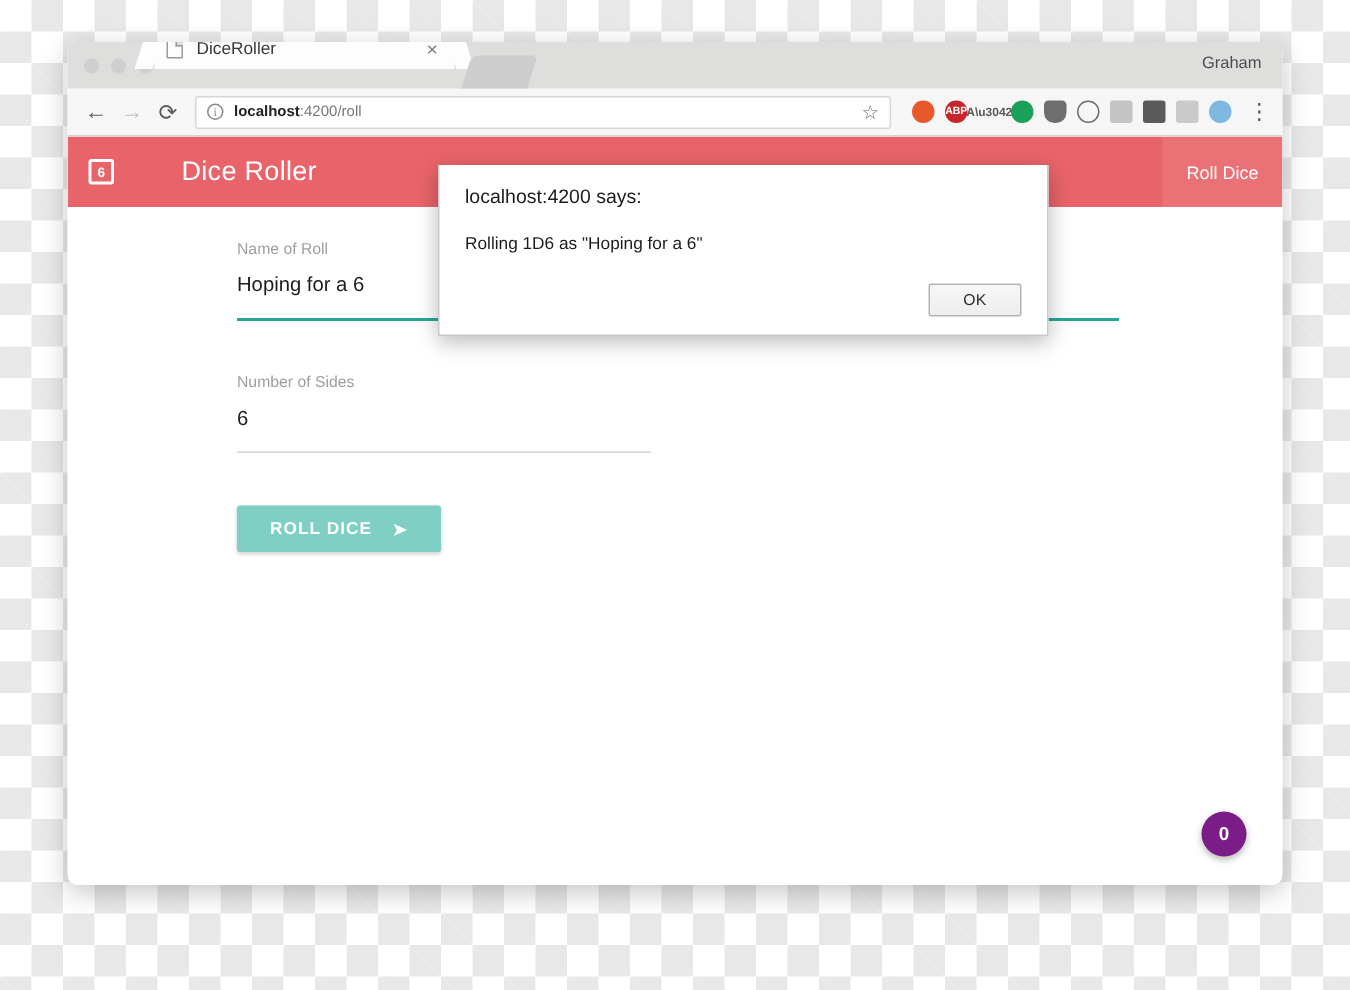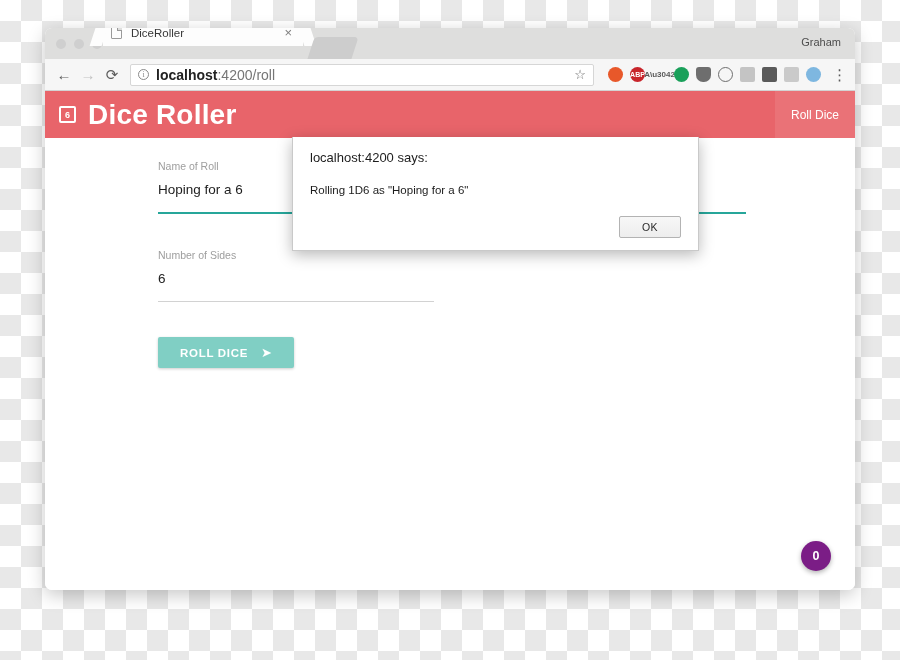--- a/index.html
+++ b/index.html
@@ -125,21 +125,21 @@
     margin: 0 6px 0 5px;
     min-width: 0;
   }
   .info-icon {
     width: 11px; height: 11px; border-radius: 50%;
     border: 1.1px solid #8a8a8a; color: #8a8a8a;
     font-size: 8px; line-height: 9px; text-align: center;
     font-family: "Liberation Serif", serif;
     flex: 0 0 auto; margin-right: 7px;
   }
-  .url { font-size: 14px; white-space: nowrap; }
+  .url { font-size: 10px; white-space: nowrap; }
   .url .host { color: #222; font-weight: bold; }
   .url .path { color: #767676; }
   .star { font-size: 13px; color: #6b6b6b; margin-left: auto; padding-left: 6px; }
 
   .ext-icons { display: flex; align-items: center; gap: 7px; padding-left: 6px; }
   .ext { width: 15px; height: 15px; border-radius: 50%; flex: 0 0 auto;
          display: flex; align-items: center; justify-content: center;
          font-size: 7px; color: #fff; font-weight: bold; }
   .ext-sq { border-radius: 2px; }
   .menu-dots { font-size: 15px; color: #5a5a5a; letter-spacing: 0; padding-left: 4px; line-height: 1; }
@@ -156,21 +156,21 @@
   }
   .logo-die {
     width: 17px; height: 17px;
     border: 2px solid #ffffff;
     border-radius: 2px;
     display: flex; align-items: center; justify-content: center;
     font-size: 9px; color: #ffffff; font-weight: bold;
     flex: 0 0 auto;
     margin-right: 12px;
   }
-  .app-title { font-size: 28px; color: #ffffff; font-weight: bold; letter-spacing: 0.2px; }
+  .app-title { font-size: 18px; color: #ffffff; font-weight: normal; letter-spacing: 0.2px; margin-left: 33px; }
   .header-action {
     position: absolute; right: 0; top: 0; bottom: 0;
     display: flex; align-items: center;
     padding: 0 16px;
     background: rgba(255,255,255,0.09);
     font-size: 12px; color: #ffffff;
   }
 
   
   .form-area { padding: 22px 0 0 113px; position: relative; }
@@ -211,21 +211,20 @@
   .js-dialog {
     position: absolute;
     left: 247px; top: 82px;
     width: 407px; height: 114px;
     background: #ffffff;
     border: 1px solid #c9c9c9;
     border-top: none;
     box-shadow: 0 4px 14px rgba(0,0,0,0.28);
     z-index: 50;
     padding: 13px 17px 0 17px;
-    margin-top: 27px;
   }
   .dialog-origin { font-size: 13px; color: #1c1c1c; }
   .dialog-message { font-size: 11.5px; color: #1c1c1c; margin-top: 19px; }
   .dialog-buttons { position: absolute; right: 17px; bottom: 12px; }
   .dialog-ok {
     width: 62px; height: 22px;
     background: linear-gradient(#f7f7f7, #ededed);
     border: 1px solid #b3b3b3;
     border-radius: 2px;
     font-size: 10.5px; font-weight: normal; color: #2b2b2b;

